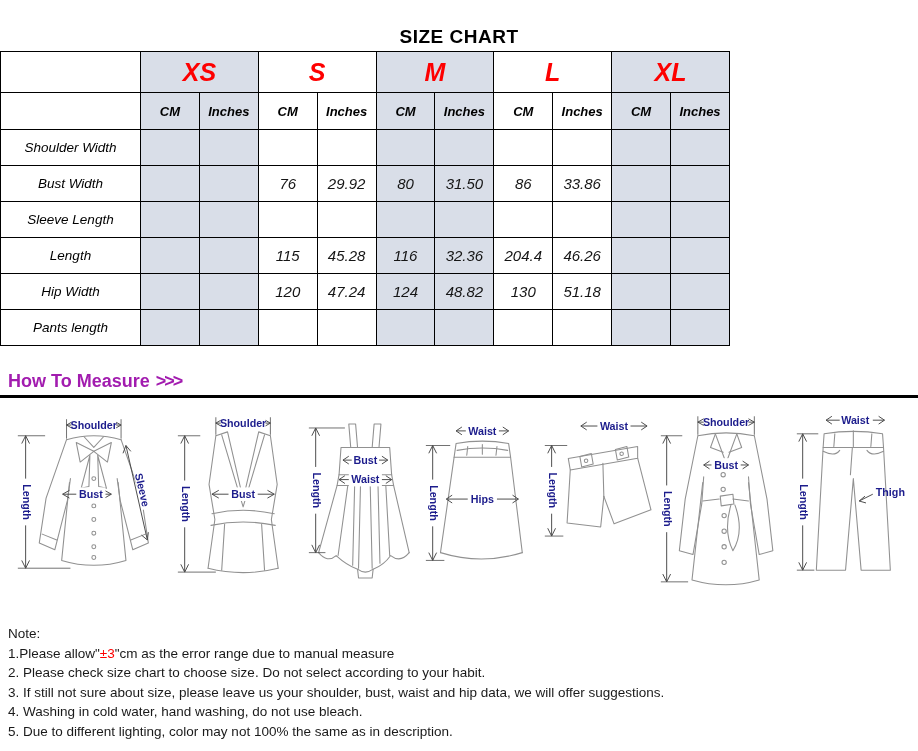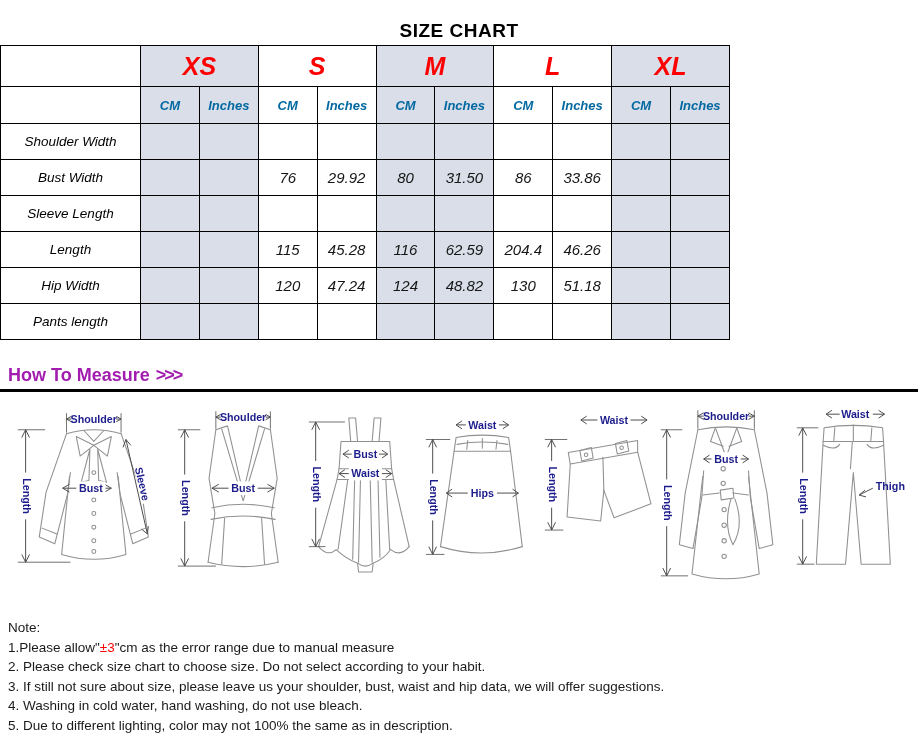--- a/index.html
+++ b/index.html
@@ -1,23 +1,23 @@
 <!DOCTYPE html>
 <html><head>
 <meta charset="utf-8">
 <style>
   html,body{margin:0;padding:0;}
   body{width:918px;height:751px;background:#ffffff;color:#000;
        font-family:"Liberation Sans",sans-serif;overflow:hidden;}
-  .title{text-align:center;font-size:19px;font-weight:bold;padding-top:20px;height:25px;letter-spacing:.5px;}
+  .title{text-align:center;font-size:19px;font-weight:bold;padding-top:26px;height:25px;letter-spacing:.5px;}
   table.size{border-collapse:collapse;table-layout:fixed;width:730px;font-style:italic;}
   col.c0{width:140px;}
   th,td{border:1px solid #000;text-align:center;padding:0;overflow:hidden;white-space:nowrap;}
   tr.size-row th{height:40px;font-size:25px;font-weight:bold;color:#fe0000;}
-  tr.unit-row th{height:36px;font-size:13px;font-weight:bold;color:#0369a1;}
+  tr.unit-row th{height:36px;font-size:13px;font-weight:bold;color:#000000;}
   tbody td{height:35px;font-size:15px;color:#151515;}
   tbody td.rowlabel{font-size:13.5px;color:#000000;}
   .sh{background:#d9dee8;}
   .measure{margin:25px 12px 0 8px;font-size:18px;font-weight:bold;color:#a21caf;}
   .measure .arrows{margin-left:6px;letter-spacing:-2px;}
   .rule{height:3px;background:#000;margin-top:3px;}
   .figs{display:flex;justify-content:space-between;align-items:flex-start;height:200px;margin-top:6px;padding:0 12px;}
   .notes{margin:20px 0 0 8px;font-size:13.5px;line-height:19.5px;color:#1a1a1a;}
   .red{color:#fe0000;}
   
@@ -109,21 +109,21 @@
       <td class="sh"></td>
         <td class="sh"></td>
     </tr>
     <tr>
       <td class="rowlabel">Length</td>
       <td class="sh"></td>
         <td class="sh"></td>
       <td>115</td>
         <td>45.28</td>
       <td class="sh">116</td>
-        <td class="sh">62.59</td>
+        <td class="sh">32.36</td>
       <td>204.4</td>
         <td>46.26</td>
       <td class="sh"></td>
         <td class="sh"></td>
     </tr>
     <tr>
       <td class="rowlabel">Hip Width</td>
       <td class="sh"></td>
         <td class="sh"></td>
       <td>120</td>

